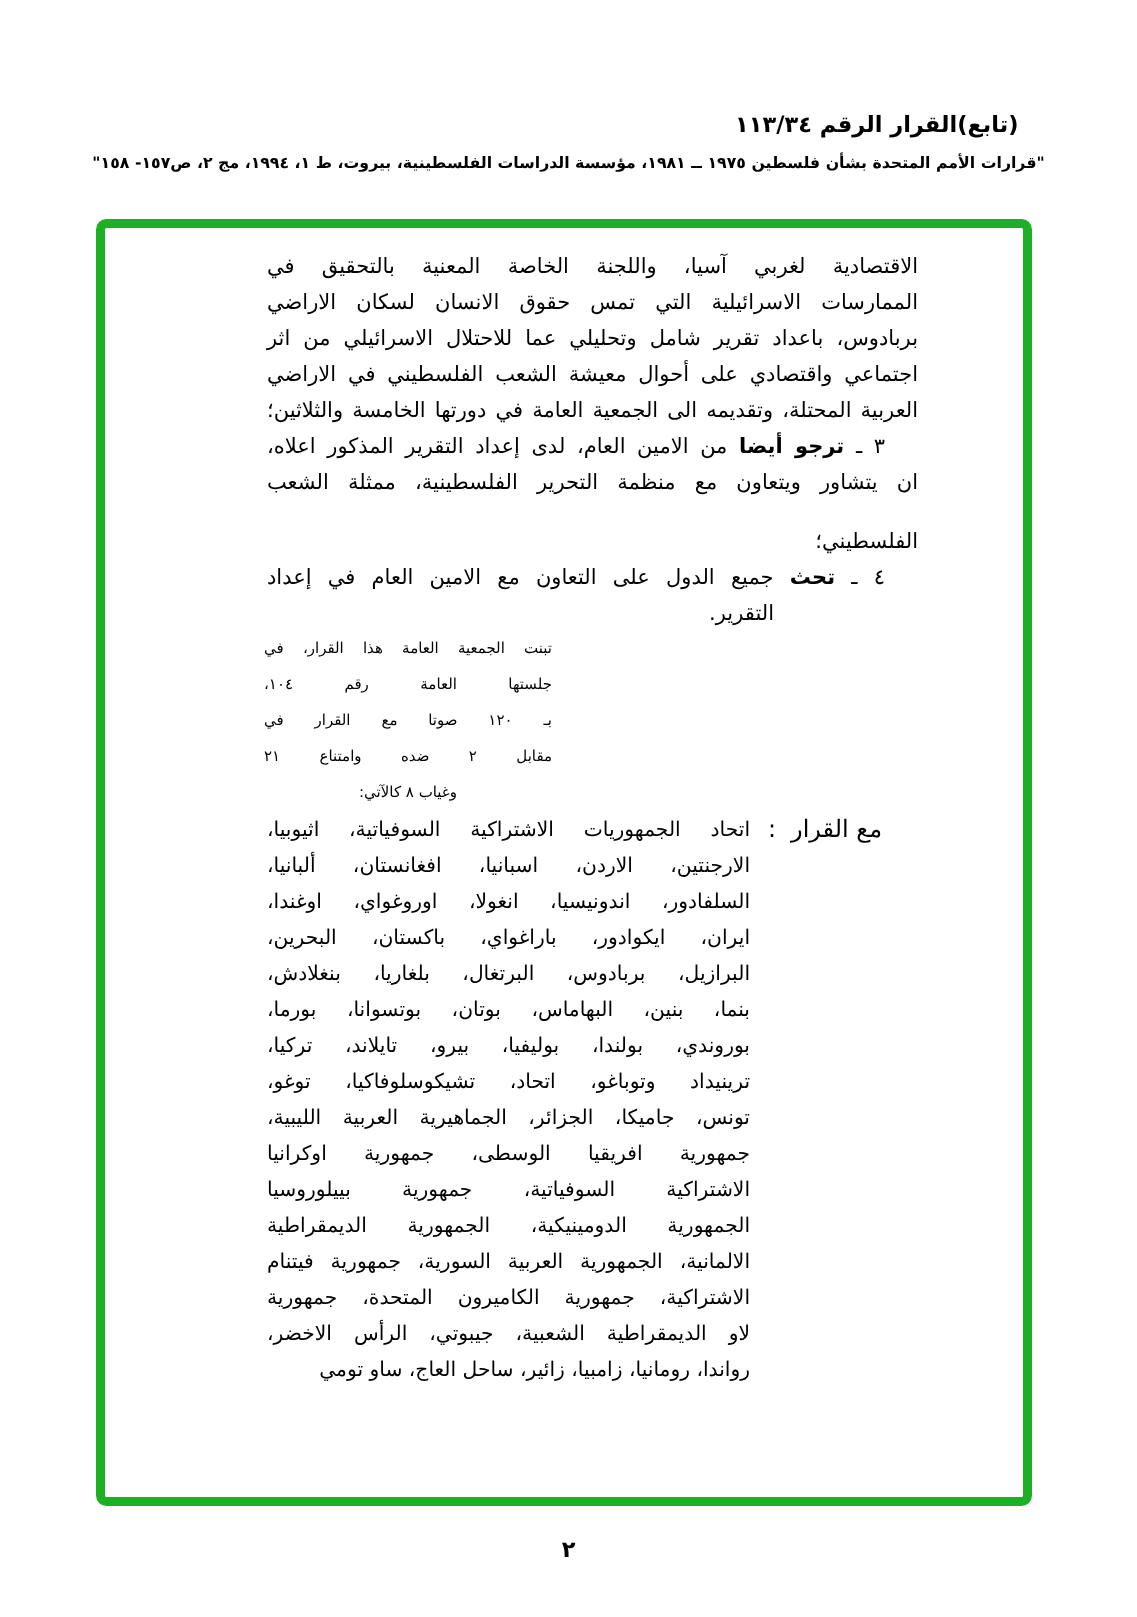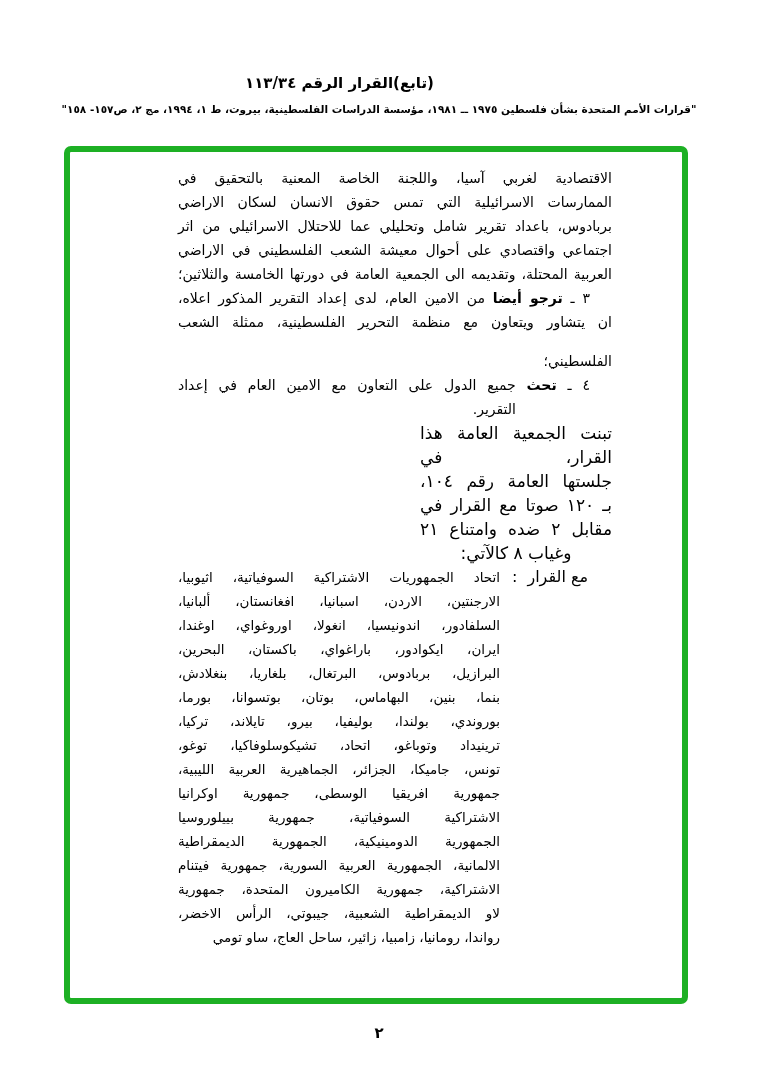--- a/index.html
+++ b/index.html
@@ -4,21 +4,21 @@
 <style>
   html,body { margin:0; padding:0; }
   body {
     width:758px; height:1078px; background:#ffffff; color:#000;
     font-family:"DejaVu Sans", sans-serif; position:relative; overflow:hidden;
   }
   .page { position:absolute; inset:0; }
 
   .doc-title {
     position:absolute; top:74px; left:0; width:679px;
-    text-align:center; direction:rtl;
+    direction:rtl;
     font-weight:bold; font-size:15px; letter-spacing:0.2px;
   }
   .source-line {
     position:absolute; top:103px; left:17px; width:724px;
     text-align:center; direction:rtl; white-space:nowrap;
     font-weight:bold; font-size:10.5px;
   }
 
   .green-frame {
     position:absolute; left:64px; top:146px;
@@ -33,21 +33,21 @@
   }
   .line { text-align:justify; text-align-last:justify; }
 
   
   .para-a .line:nth-child(6), .para-a .line:nth-child(9) { padding-right:22px; }
   .para-a .line:nth-child(8)  { text-align-last:right;margin-top:15px; }
   .para-a .line:nth-child(10) { text-align-last:right; padding-right:96px; }
   .para-a b { font-weight:bold; }
 
   
-  .vote-note { width:192px; font-size:17px; }
+  .vote-note { margin-right:244px; width:192px; font-size:10px; }
   .vote-note .line:nth-child(5) { text-align-last:center; }
 
   
   .vote-row { display:flex; direction:rtl; }
   .vote-label { margin-right:24px; white-space:nowrap; font-size:16px; flex:0 0 auto; }
   .vote-colon { margin:0 10px 0 12px; }
   .vote-list { flex:1 1 auto; font-size:13.5px; min-width:0; }
   .vote-list .line:last-child { text-align-last:right; }
 
   .page-number {

